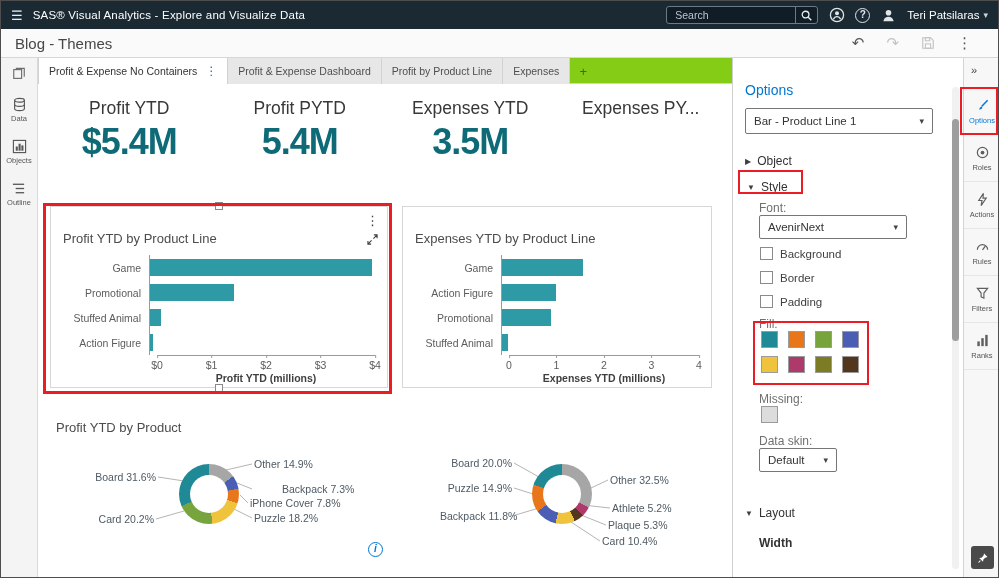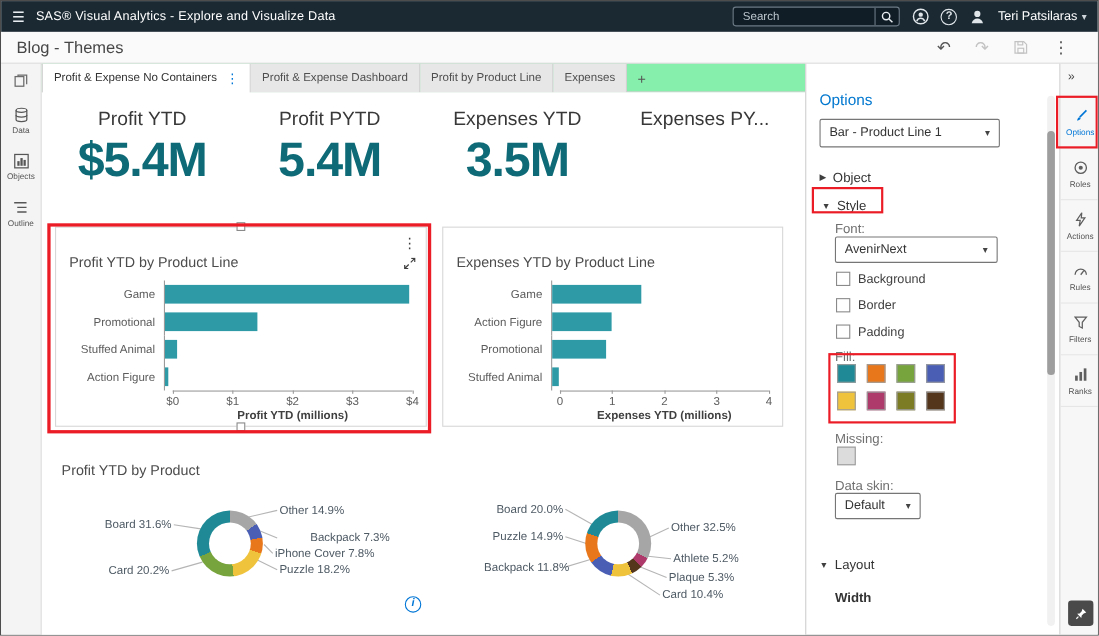--- a/index.html
+++ b/index.html
@@ -26,32 +26,32 @@
   .tb-actions { display:flex; align-items:center; gap:22px; padding-right:12px; }
   .tb-actions span { font-size:15px; color:#555; cursor:pointer; }
   .tb-actions .disabled { color:#c3c3c3; }
 
   
   .left-rail { position:absolute; left:0; top:57px; bottom:0; width:37px; background:#f4f4f4; border-right:1px solid #d9d9d9; display:flex; flex-direction:column; align-items:center; padding-top:9px; gap:16px; }
   .rail-item-sm { display:flex; flex-direction:column; align-items:center; gap:2px; cursor:pointer; }
   .rail-item-sm .lbl7 { font-size:7.5px; color:#565656; }
 
   
-  .tabbar { position:absolute; left:37px; top:57px; width:694px; height:26px; background:#86efac; border-bottom:1px solid #d2d2d2; display:flex; }
+  .tabbar { position:absolute; left:37px; top:57px; width:694px; height:26px; background:#84cc16; border-bottom:1px solid #d2d2d2; display:flex; }
   .tab { height:26px; display:flex; align-items:center; padding:0 10px; font-size:10.5px; color:#4f4f4f; background:#e7e7e7; border-right:1px solid #d2d2d2; cursor:pointer; white-space:nowrap; }
   .tab.active { background:#fff; color:#333; box-shadow:0 1px 0 #fff; z-index:2; border-left:1px solid #d2d2d2; }
   .tab .tab-kebab { color:#0076d6; font-size:12px; margin-left:8px; }
   .tab.addtab { width:26px; justify-content:center; font-size:13px; color:#555; background:transparent; border-right:none; }
 
   
   .canvas { position:absolute; left:37px; top:83px; width:694px; height:521px; background:#ffffff; overflow:hidden; }
   .kpi-row { position:absolute; left:6px; right:6px; top:8px; height:86px; display:flex; }
   .kpi { flex:1; text-align:center; padding-top:6px; }
   .kpi-title { font-size:17.5px; color:#383838; }
-  .kpi-value { font-size:44px; font-weight:bold; color:#0d6a76; letter-spacing:-1px; margin-top:2px; }
+  .kpi-value { font-size:36px; font-weight:bold; color:#0d6a76; letter-spacing:-1px; margin-top:2px; }
 
   .card { position:absolute; background:#fff; border:1px solid #d7d7d7; }
   .card.left-bar { left:12px; top:122px; width:338px; height:182px; }
   .card.right-bar { left:364px; top:122px; width:310px; height:182px; }
   .chart-title { font-size:13px; color:#4c4c4c; padding:24px 12px 2px 12px; }
   .card-menu { position:absolute; top:6px; right:8px; display:flex; flex-direction:column; align-items:center; gap:6px; z-index:3; }
   .card-menu .kb { font-size:13px; color:#3f3f3f; cursor:pointer; }
   .handle { position:absolute; width:8px; height:8px; background:#fff; border:1px solid #8a8a8a; left:50%; margin-left:-4px; z-index:3; }
   .handle.top { top:-5px; } .handle.bottom { bottom:-5px; }
 
@@ -75,21 +75,21 @@
   .callout { position:absolute; font-size:10.5px; color:#4e5a64; white-space:nowrap; }
   .callout.ra { text-align:right; }
   .leaders { position:absolute; inset:0; pointer-events:none; }
   .info-badge { position:absolute; left:318px; top:126px; width:15px; height:15px; border:1.5px solid #0076d6; border-radius:50%; color:#0076d6; font-size:10px; line-height:12px; text-align:center; font-weight:bold; font-style:italic; cursor:pointer; }
 
   
   .options-panel { position:absolute; left:731px; top:57px; width:231px; bottom:0; background:#fff; border-left:1px solid #cfcfcf; }
   .opts-heading { position:absolute; left:12px; top:24px; font-size:14px; color:#0077cf; }
   .dd { border:1px solid #767676; border-radius:2px; display:flex; align-items:center; padding:0 8px; font-size:11.5px; color:#333; background:#fff; cursor:pointer; }
   .dd .caret { margin-left:auto; font-size:9px; color:#444; }
-  .obj-dd { position:absolute; left:12px; top:50px; width:164px; height:26px; }
+  .obj-dd { position:absolute; left:12px; top:50px; width:188px; height:26px; }
   .sec { position:absolute; display:flex; align-items:center; gap:6px; font-size:12px; color:#333; cursor:pointer; }
   .sec .tri { font-size:8px; color:#3f3f3f; }
   .sec-object { left:12px; top:96px; } .sec-style { left:14px; top:122px; } .sec-layout { left:12px; top:448px; }
   .plbl { position:absolute; font-size:12px; color:#707070; }
   .font-dd { position:absolute; left:26px; top:157px; width:148px; height:24px; }
   .chk-row { position:absolute; left:27px; display:flex; align-items:center; gap:7px; font-size:11.5px; color:#3f3f3f; }
   .chk-box { width:13px; height:13px; border:1px solid #8a8a8a; background:#fff; cursor:pointer; }
   .swatches { position:absolute; left:28px; top:273px; display:grid; grid-template-columns:repeat(4,17px); gap:8px 10px; }
   .swatch { width:17px; height:17px; border:1px solid #9b9b9b; cursor:pointer; }
   .missing-swatch { position:absolute; left:28px; top:348px; }

